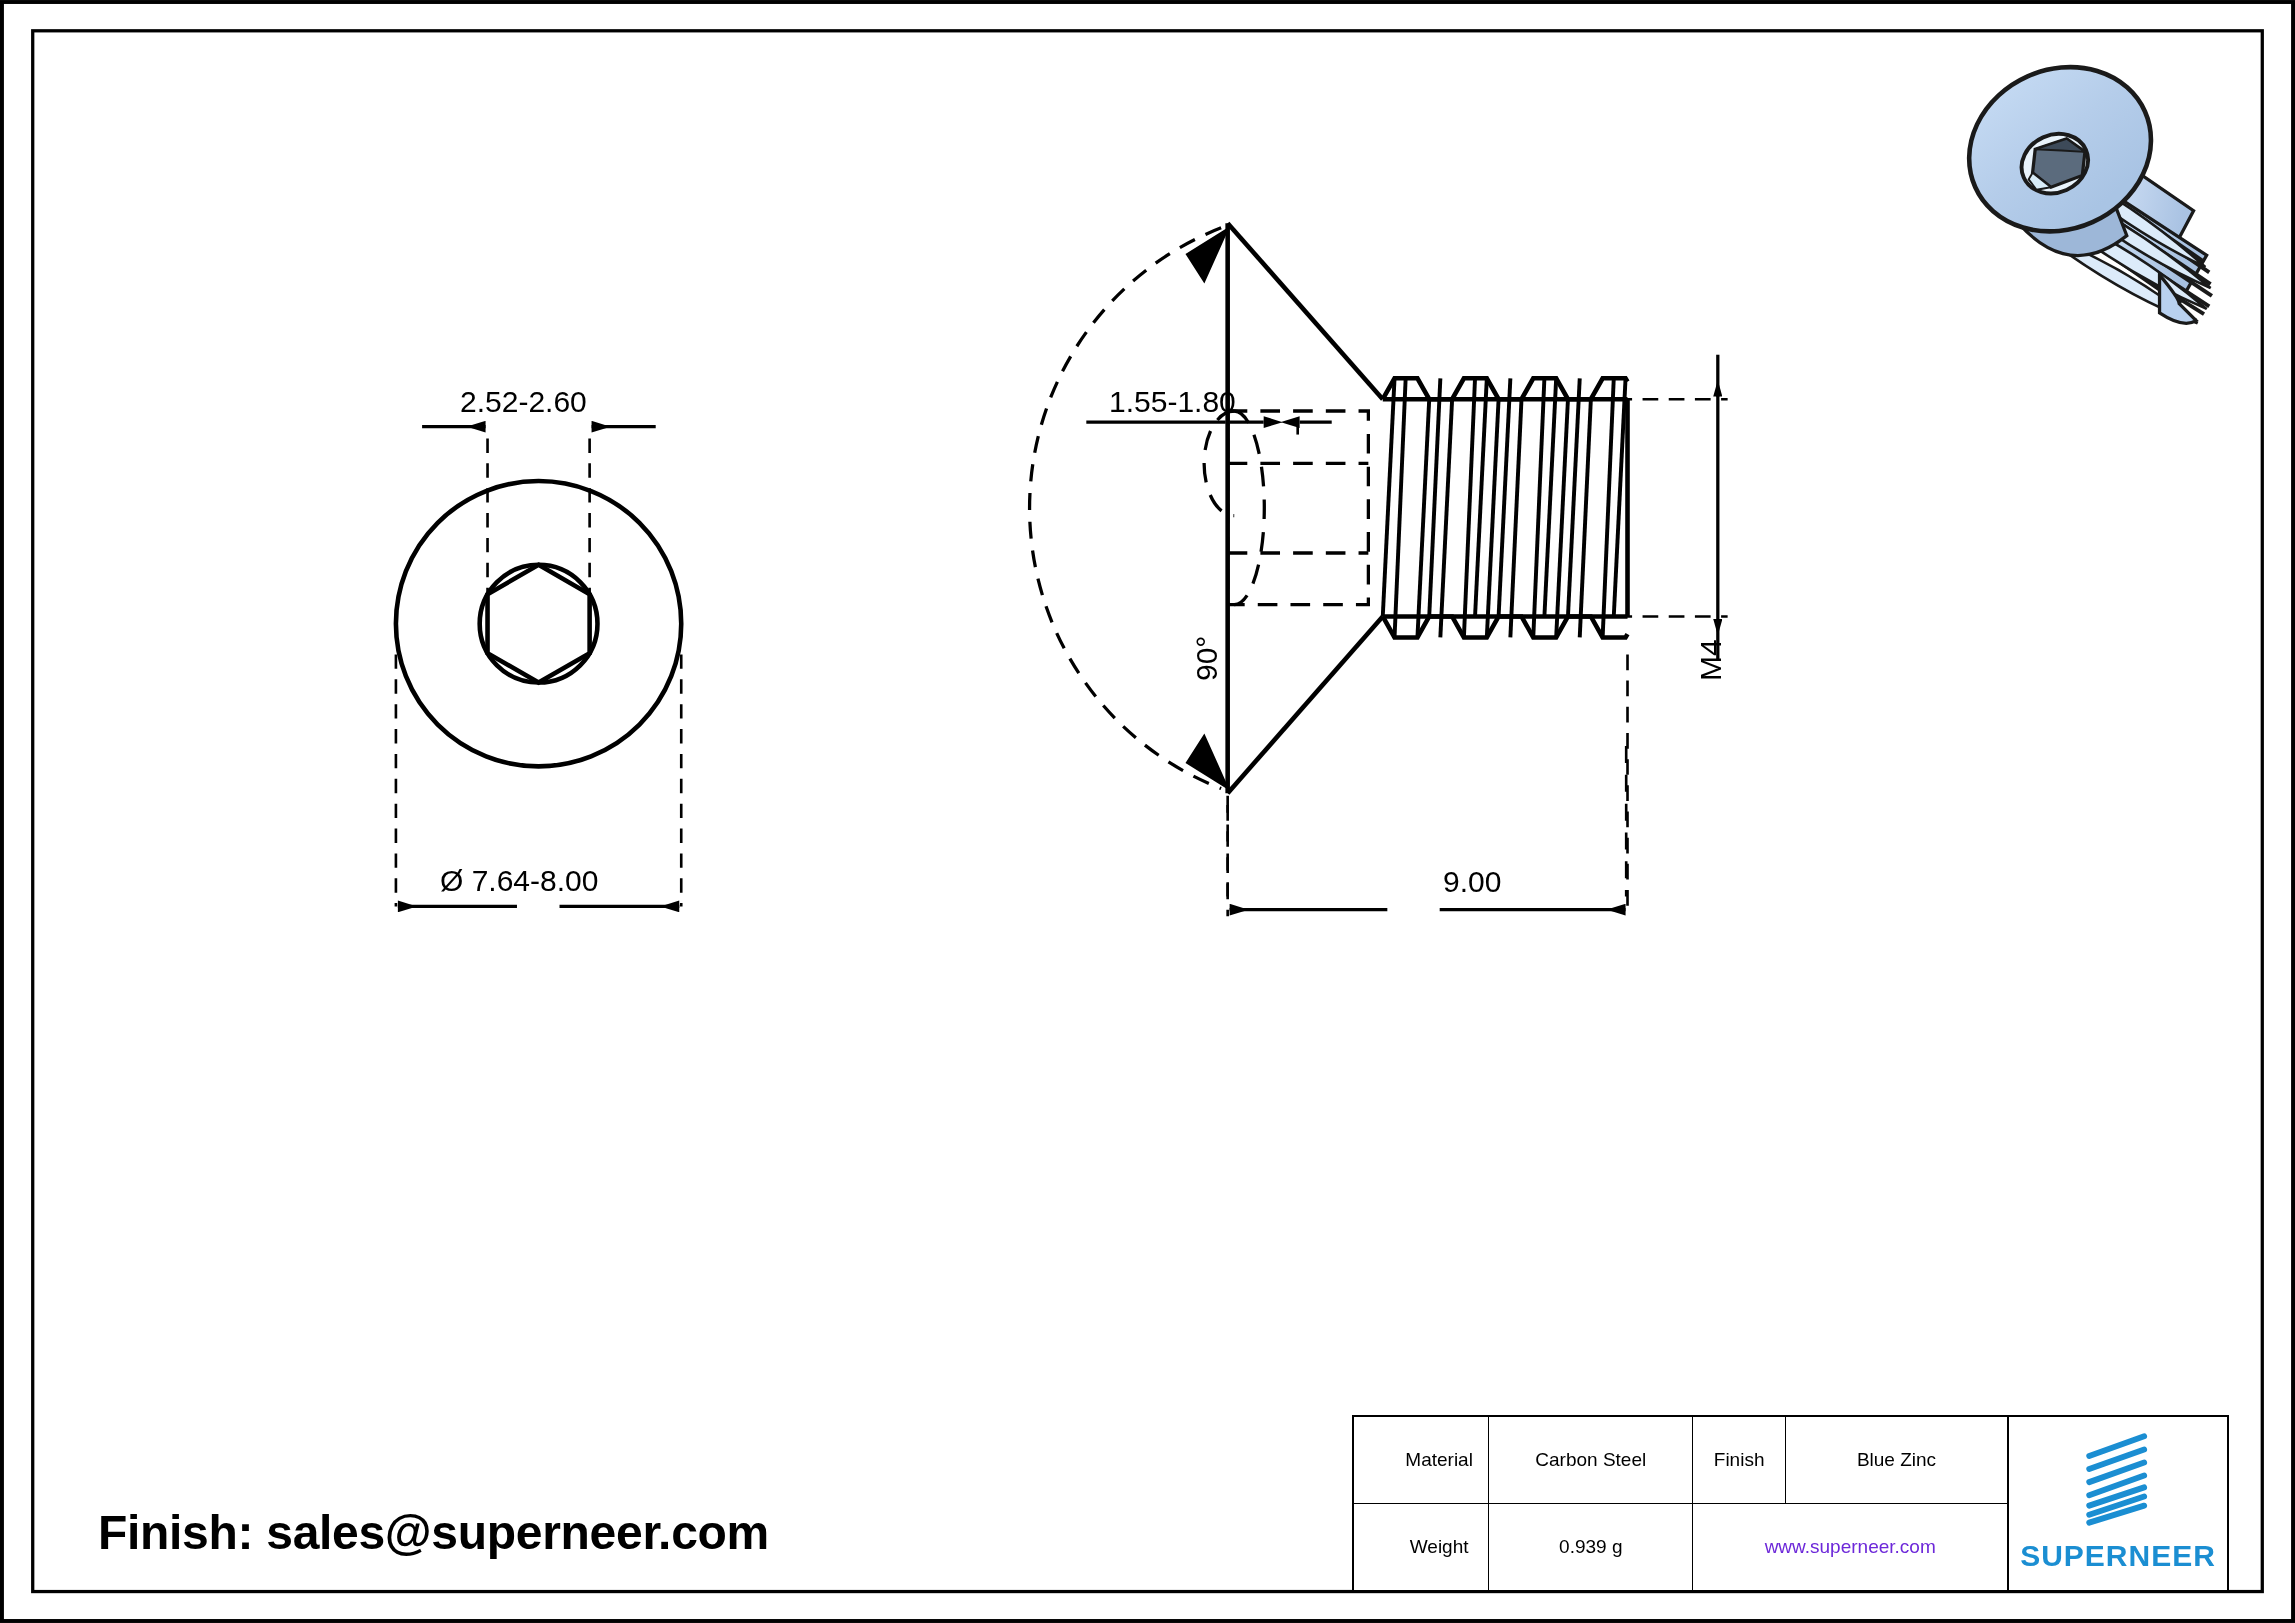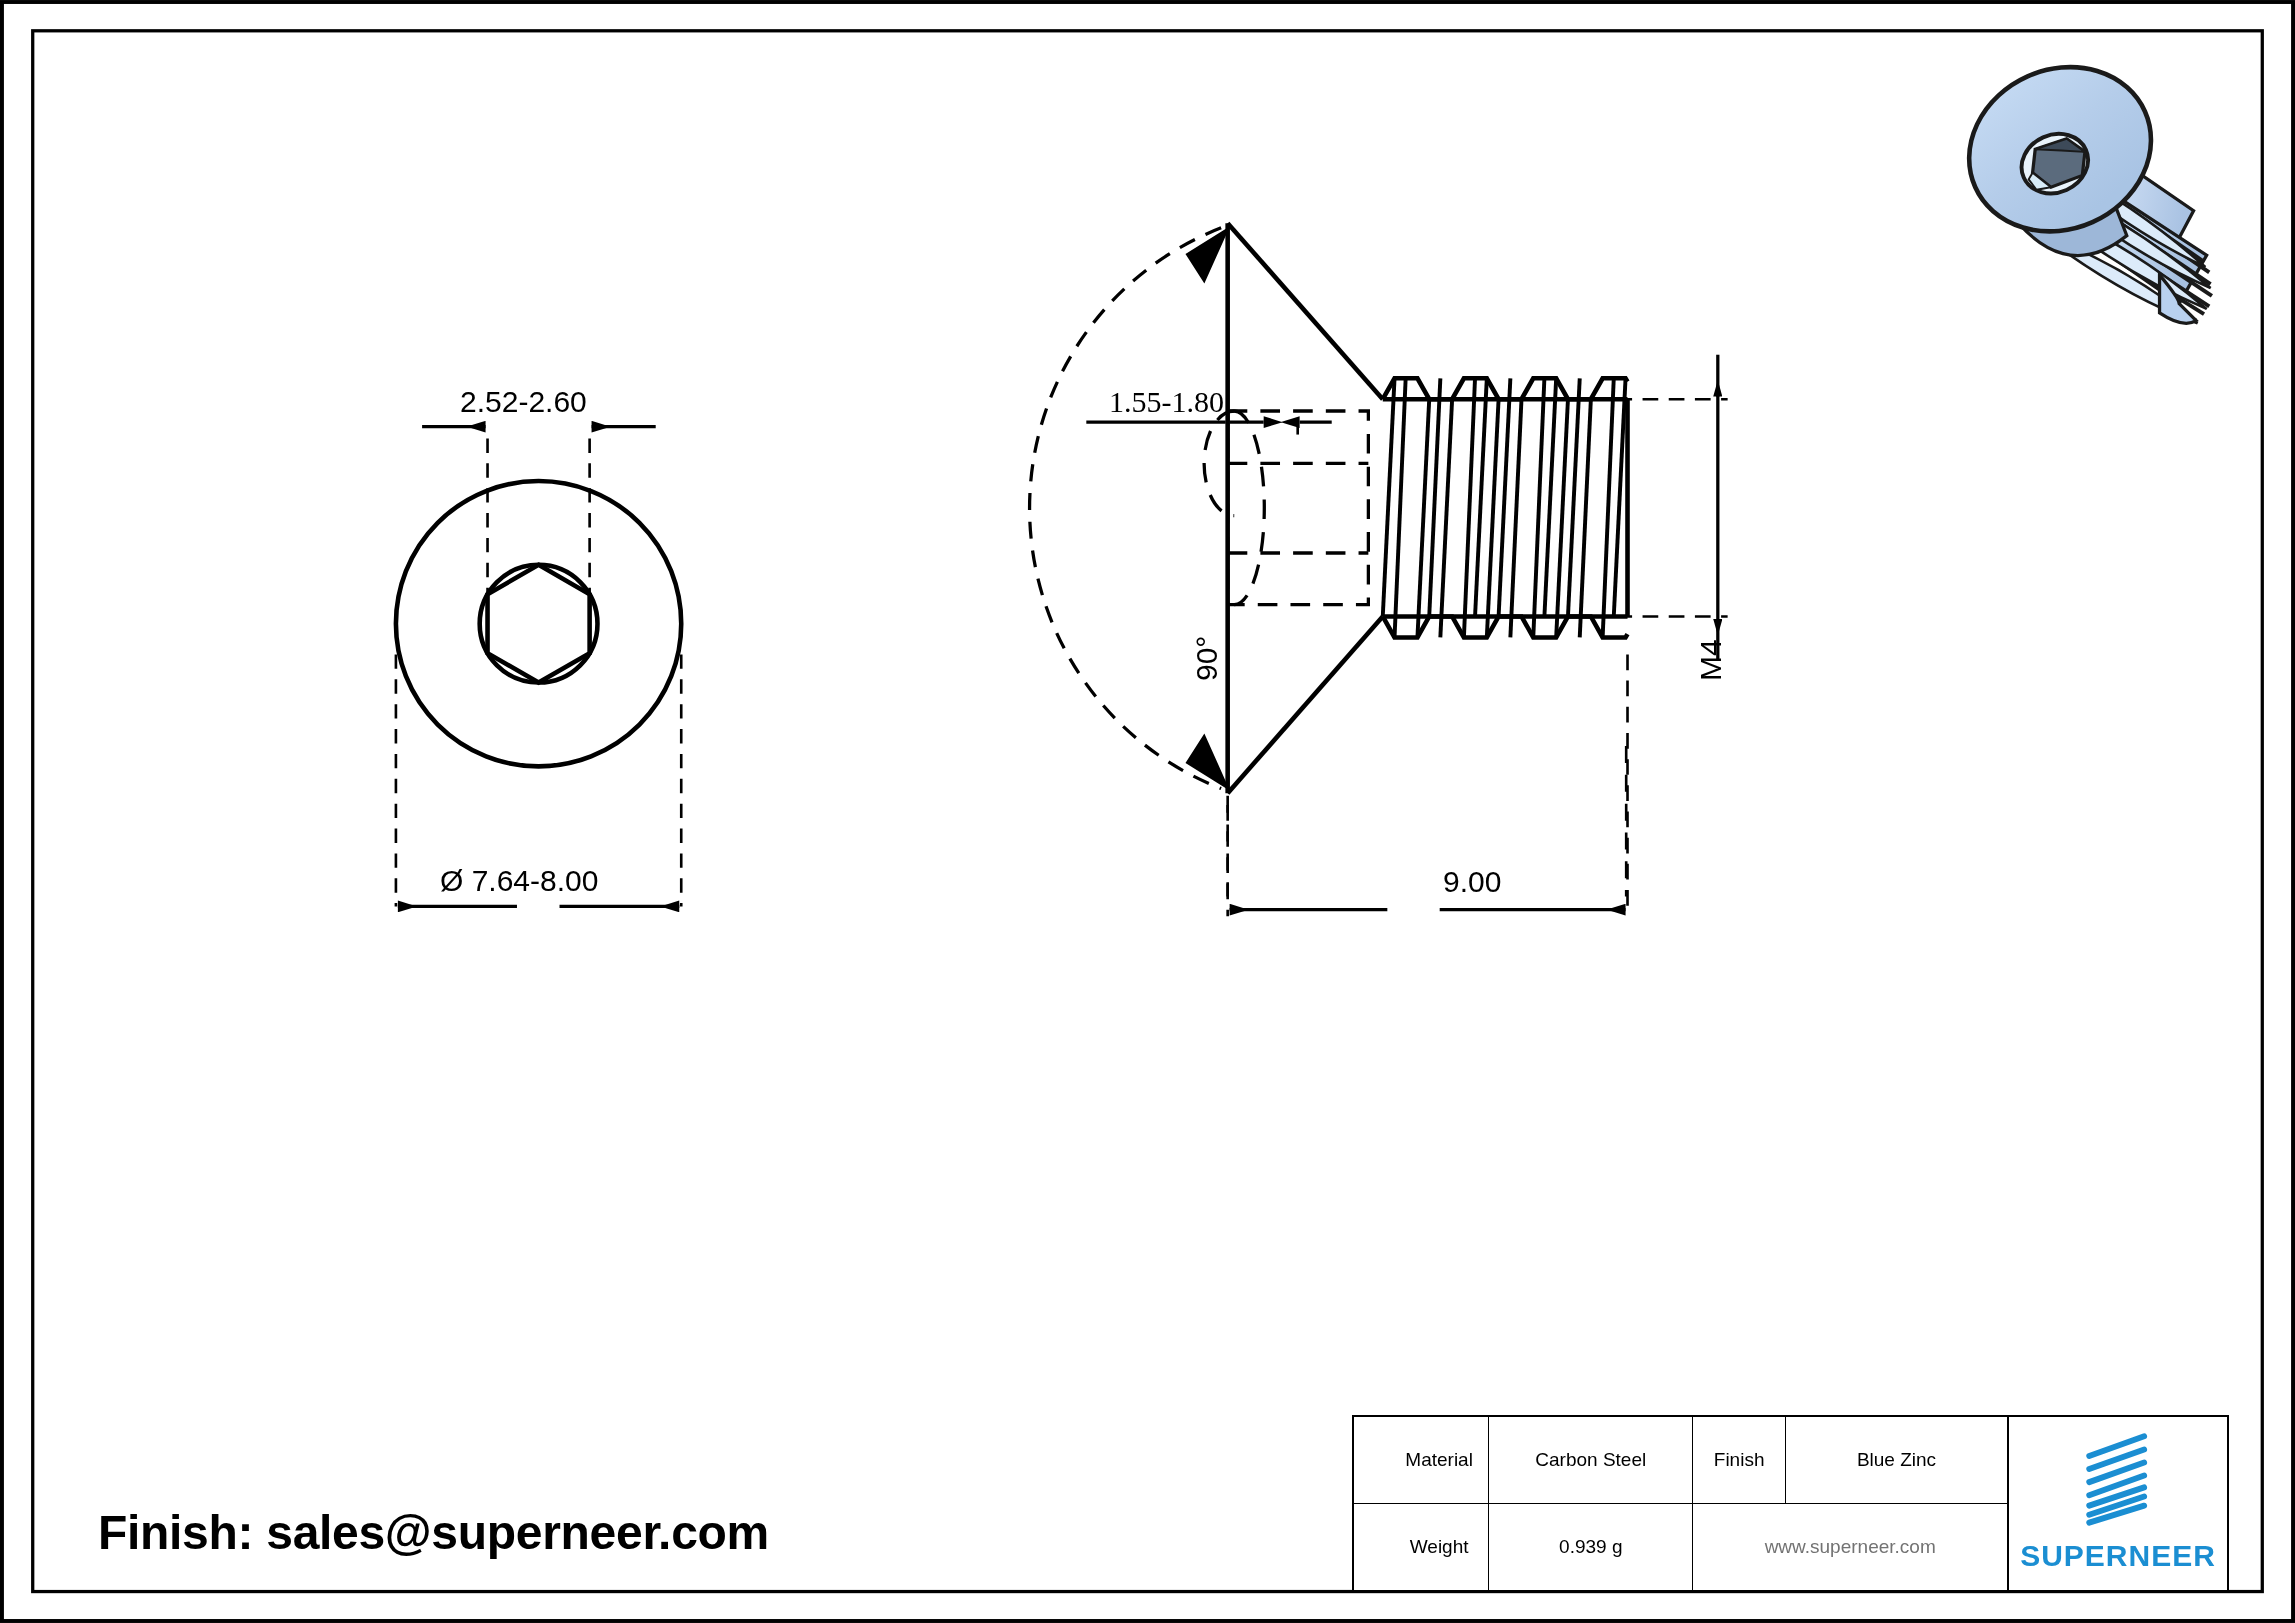--- a/index.html
+++ b/index.html
@@ -93,21 +93,21 @@
     color: #000;
     border-right: 1.3px solid #000;
     box-sizing: border-box;
     white-space: nowrap;
   }
   .c-label { width: 105px; }
   .c-value { width: 216px; }
   .c-label2 { width: 98px; }
   .c-value2 { width: 234px; border-right: none; }
   .c-wide  { width: 332px; border-right: none; }
-  .link-cell { color: #737373; }
+  .link-cell { color: #6d28d9; }
 
   #tb-logo {
     flex: 1;
     position: relative;
   }
   #logo-mark {
     position: absolute;
     left: 50%;
     top: 14.4px;
     transform: translateX(-50%);
@@ -341,21 +341,21 @@
 
         <polygon points="110,168 158,152 186,172 150,170" fill="#3d4a59" stroke="#1a1a1a" stroke-width="3"></polygon>
       </g>
     </g>
   </svg>
 
   <div class="dim-text ovl" style="left:460px; top:385px;">2.52-2.60</div>
 
   <div class="dim-text ovl" style="left:440px; top:864px;">Ø 7.64-8.00</div>
 
-  <div class="dim-text ovl" style="left:1109px; top:385px;font-family:Liberation Serif, serif;">1.55-1.80</div>
+  <div class="dim-text ovl" style="left:1109px; top:385px;">1.55-1.80</div>
 
   <div class="dim-text ovl rot90" style="left:1190px; top:681px;">90°</div>
 
   <div class="dim-text ovl rot90" style="left:1694px; top:681px;">M4</div>
 
   <div class="dim-text ovl" style="left:1443px; top:865px;">9.00</div>
 
   <div id="contact-line" class="ovl">Finish: sales@superneer.com</div>
 
   <div id="title-block" class="ovl">

